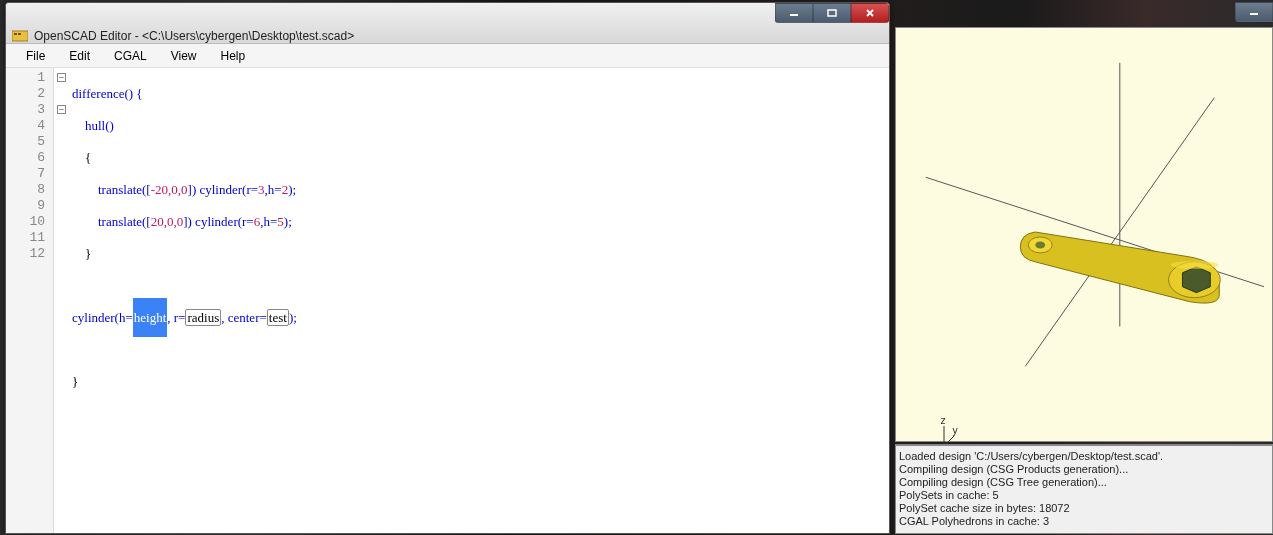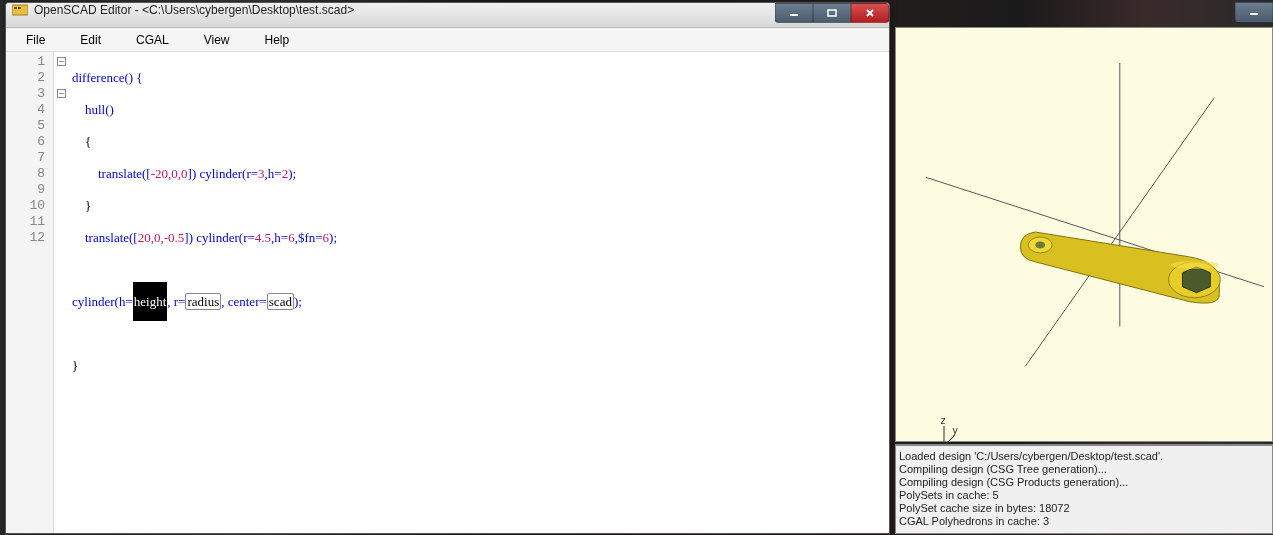--- a/index.html
+++ b/index.html
@@ -1,35 +1,35 @@
 <!DOCTYPE html>
 <html><head>
 <meta charset="utf-8">
 <style>
   * { margin:0; padding:0; box-sizing:border-box; }
   body { font-family:"Segoe UI",Tahoma,sans-serif; font-size:12px; background:#1a1a1a; width:1273px; height:535px; position:relative; overflow:hidden; }
   .blur-bg { position:absolute; inset:0; background:linear-gradient(90deg,#2a2a2a 0%,#3a3a3a 20%,#1a1a1a 40%,#2a2020 60%,#1a1a1a 80%,#3a2a2a 90%,#2a2a2a 100%); }
   .window { position:absolute; left:5px; top:2px; width:885px; height:532px; background:#fff; border:1px solid #555; border-radius:4px 4px 0 0; overflow:hidden; box-shadow:0 0 6px rgba(0,0,0,.5); }
-  .titlebar { height:25px; background:linear-gradient(#f0f0f0,#d8d8d8); display:flex; align-items:flex-start; padding-left:6px; border-bottom:1px solid #bbb; }
+  .titlebar { height:41px; background:linear-gradient(#f0f0f0,#d8d8d8); display:flex; align-items:flex-end; padding-left:6px; border-bottom:1px solid #bbb; }
   .titlebar-icon { width:16px; height:14px; margin-right:6px; display:inline-block; }
   .titlebar-icon svg { width:100%; height:100%; }
   .title-text { font-size:12px; color:#222; }
   .winbtns { position:absolute; right:0; top:0; display:flex; }
   .winbtn { width:38px; height:20px; display:flex; align-items:center; justify-content:center; font-size:10px; color:#fff; text-shadow:0 1px 1px rgba(0,0,0,.3); border:1px solid rgba(0,0,0,.2);}
   .winbtn.min { background:linear-gradient(#6b7d8f,#4a5c6e); border-radius:0 0 0 3px;}
   .winbtn.max { background:linear-gradient(#6b7d8f,#4a5c6e); }
   .winbtn.close { background:linear-gradient(#d85050,#b02020); border-radius:0 0 3px 0;}
-  .menubar { height:24px; background:#f5f5f5; display:flex; align-items:center; padding-left:8px; gap:11px; border-bottom:1px solid #ddd; font-size:12px;}
+  .menubar { height:24px; background:#f5f5f5; display:flex; align-items:center; padding-left:8px; gap:0; border-bottom:1px solid #ddd; font-size:12px;}
   .menu-item { padding:4px 12px; cursor:default; }
   .editor { display:flex; height:calc(100% - 49px); background:#fff; }
   .gutter { width:48px; background:#f4f4f4; border-right:1px solid #ddd; text-align:right; color:#888; font-family:Consolas,"Courier New",monospace; font-size:13px; line-height:16px; padding-top:2px; padding-right:8px; position:relative;}
   .code { flex:1; font-family:Liberation Serif, serif; font-size:13px; line-height:16px; padding-top:2px; padding-left:18px; white-space:pre; color:#000;}
   .kw { color:#0000d0; }
   .num { color:#be185d; }
-  .sel { background:#000000; color:#fff; padding:12px 1px;}
+  .sel { background:#3b82f6; color:#fff; padding:12px 1px;}
   .ph { border:1px solid #888; border-radius:2px; padding:0 1px;}
   .right-pane { position:absolute; left:895px; top:2px; width:378px; height:532px; }
   .right-win-btns { position:absolute; right:0; top:0; display:flex;}
   .viewport { position:absolute; left:0; top:25px; width:378px; height:415px; background:#fdfce0; border:1px solid #888;}
   .vp-svg { position:absolute; inset:0; width:100%; height:100%;}
   .axis-ind { position:absolute; left:40px; bottom:20px; font-size:10px; font-family:Consolas,monospace; color:#333;}
   .console { position:absolute; left:0; top:442px; width:378px; height:90px; background:#f0f0f0; border:1px solid #888; border-top:2px solid #888; font-size:11px; line-height:13px; padding:4px 3px; color:#222; overflow:hidden;}
   .fold-marker { position:absolute; font-family:monospace; font-size:9px; color:#777; }
   .fold-box { display:inline-block; width:9px; height:9px; border:1px solid #888; background:#fff; text-align:center; line-height:6px; vertical-align:middle;}
 </style>
@@ -89,24 +89,24 @@
       <div>11</div>
       <div>12</div>
       <span class="fold-marker" style="top:1px;right:-13px;"><span class="fold-box">−</span></span>
       <span class="fold-marker" style="top:33px;right:-13px;"><span class="fold-box">−</span></span>
     </div>
     <div class="code">
 <div><span class="kw">difference() {</span></div>
 <div><span class="kw">    hull()</span></div>
 <div><span>    {</span></div>
 <div><span class="kw">        translate([</span><span class="num">-20,0,0</span><span class="kw">]) cylinder(r=</span><span class="num">3</span><span class="kw">,h=</span><span class="num">2</span><span class="kw">);</span></div>
+<div><span class="kw">        translate([</span><span class="num">20,0,0</span><span class="kw">]) cylinder(r=</span><span class="num">6</span><span class="kw">,h=</span><span class="num">5</span><span class="kw">);</span></div>
 <div><span>    }</span></div>
-<div><span class="kw">    translate([</span><span class="num">20,0,-0.5</span><span class="kw">]) cylinder(r=</span><span class="num">4.5</span><span class="kw">,h=</span><span class="num">6</span><span class="kw">,$fn=</span><span class="num">6</span><span class="kw">);</span></div>
 <div> </div>
-<div><span class="kw">cylinder(h=</span><span class="sel">height</span><span class="kw">, r=</span><span class="ph">radius</span><span class="kw">, center=</span><span class="ph">scad</span><span class="kw">);</span></div>
+<div><span class="kw">cylinder(h=</span><span class="sel">height</span><span class="kw">, r=</span><span class="ph">radius</span><span class="kw">, center=</span><span class="ph">test</span><span class="kw">);</span></div>
 <div> </div>
 <div><span>}</span></div>
     </div>
   </div>
 </div>
 
 <div class="right-pane">
   <div class="right-win-btns">
     <div class="winbtn min" style="border-radius:0 0 0 3px;">
         <svg width="10" height="8">
@@ -136,19 +136,19 @@
         <line x1="8" y1="25" x2="28" y2="30" stroke="#333"></line>
         <line x1="8" y1="25" x2="18" y2="15" stroke="#333"></line>
       </svg>
       <span style="position:absolute;left:4px;top:-6px;">z</span>
       <span style="position:absolute;left:16px;top:4px;">y</span>
       <span style="position:absolute;left:28px;top:24px;">x</span>
     </div>
   </div>
   <div class="console">
     <div>Loaded design 'C:/Users/cybergen/Desktop/test.scad'.</div>
+    <div>Compiling design (CSG Products generation)...</div>
     <div>Compiling design (CSG Tree generation)...</div>
-    <div>Compiling design (CSG Products generation)...</div>
     <div>PolySets in cache: 5</div>
     <div>PolySet cache size in bytes: 18072</div>
     <div>CGAL Polyhedrons in cache: 3</div>
   </div>
 </div>
 
 </body></html>

